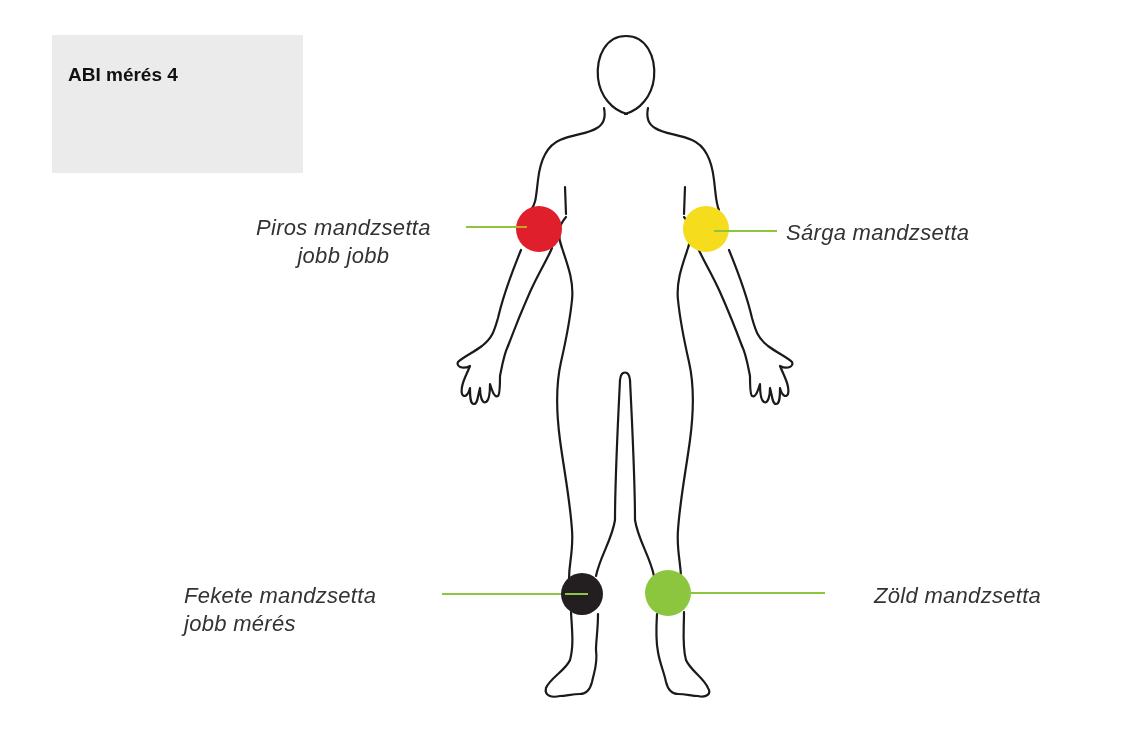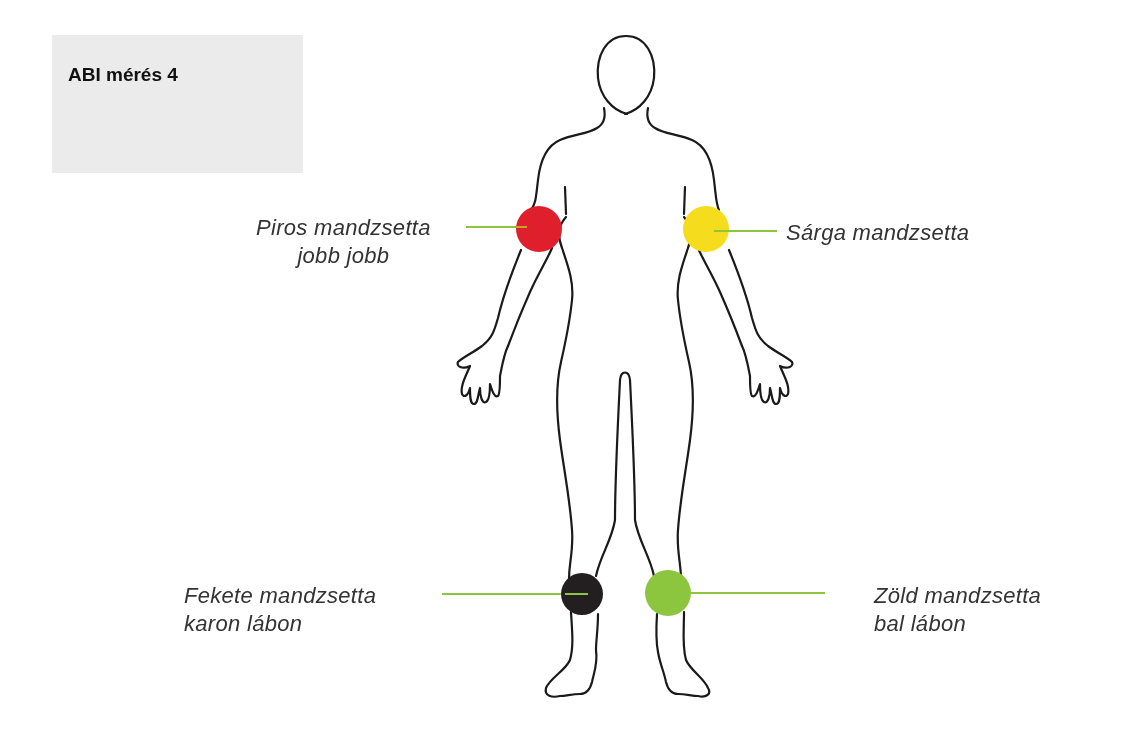--- a/index.html
+++ b/index.html
@@ -73,19 +73,18 @@
   <span>Piros mandzsetta</span>
   <span>jobb jobb</span>
 </div>
 
 <div class="label" style="left:786px; top:219px;">
   <span>Sárga mandzsetta</span>
 </div>
 
 <div class="label" style="left:184px; top:582px;">
   <span>Fekete mandzsetta</span>
-  <span>karon lábon</span>
+  <span>jobb mérés</span>
 </div>
 
 <div class="label" style="left:830px; top:582px;margin-left:44px;">
   <span>Zöld mandzsetta</span>
-  <span>bal lábon</span>
 </div>
 
 </body></html>

